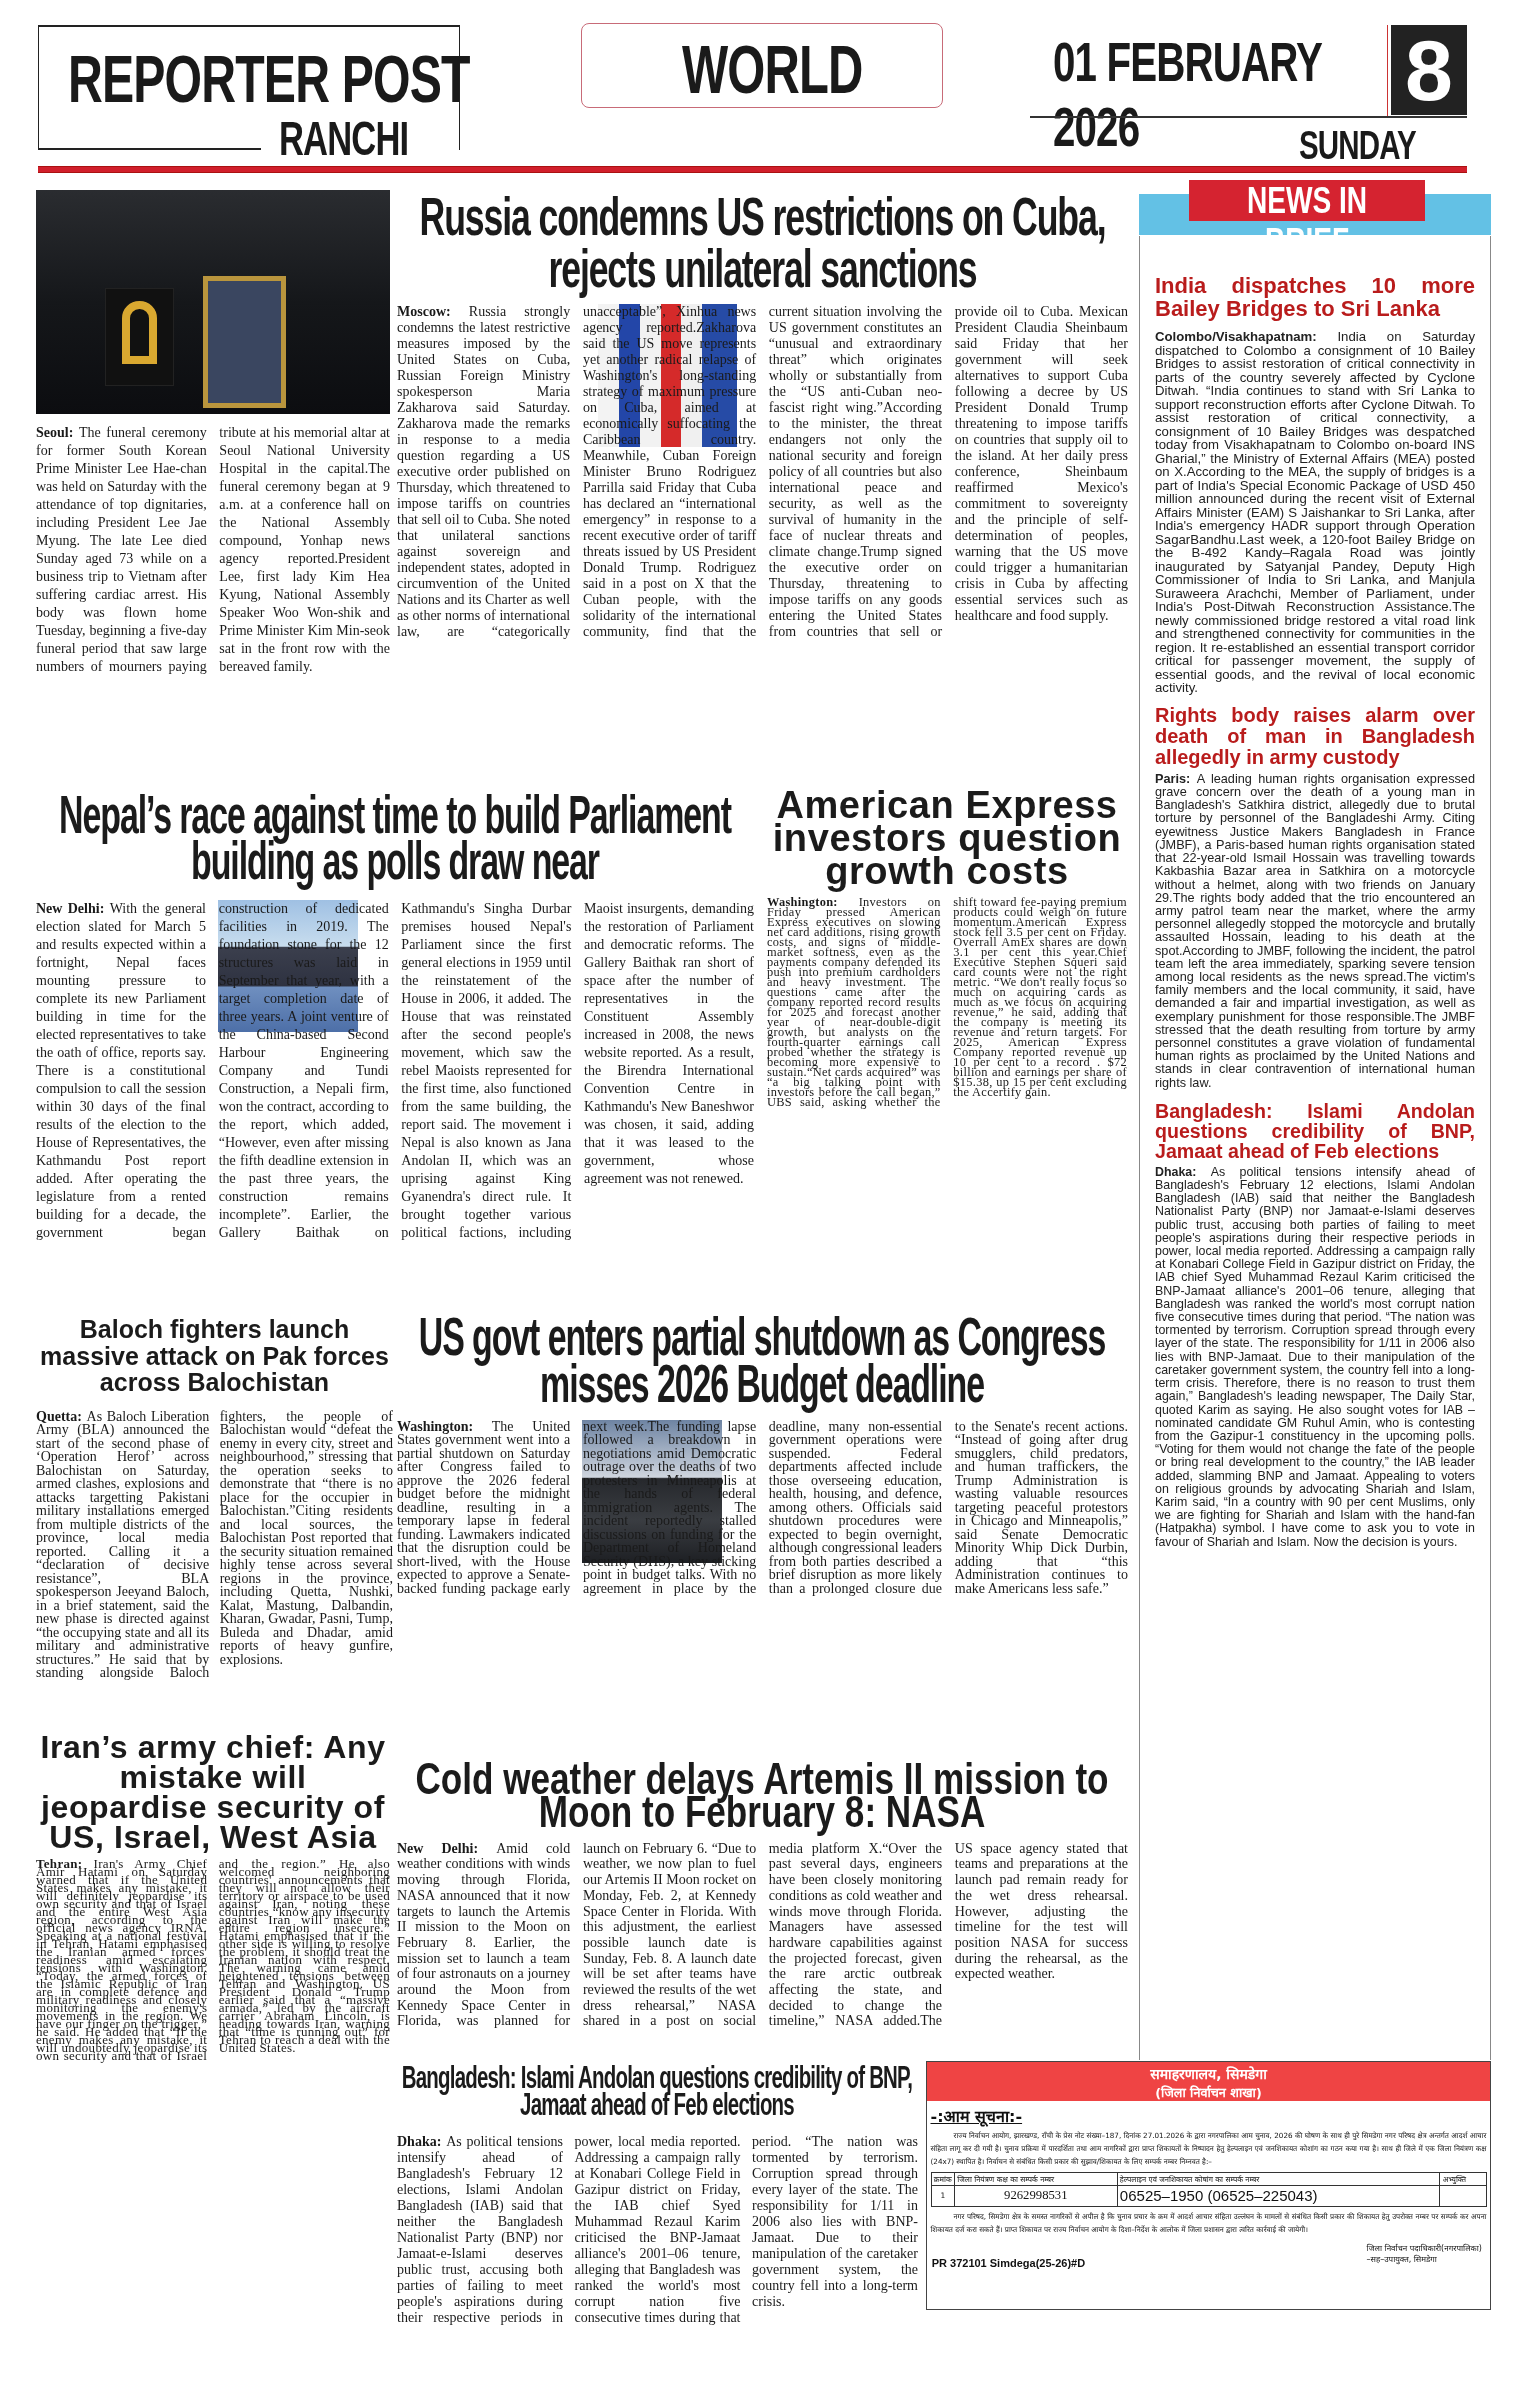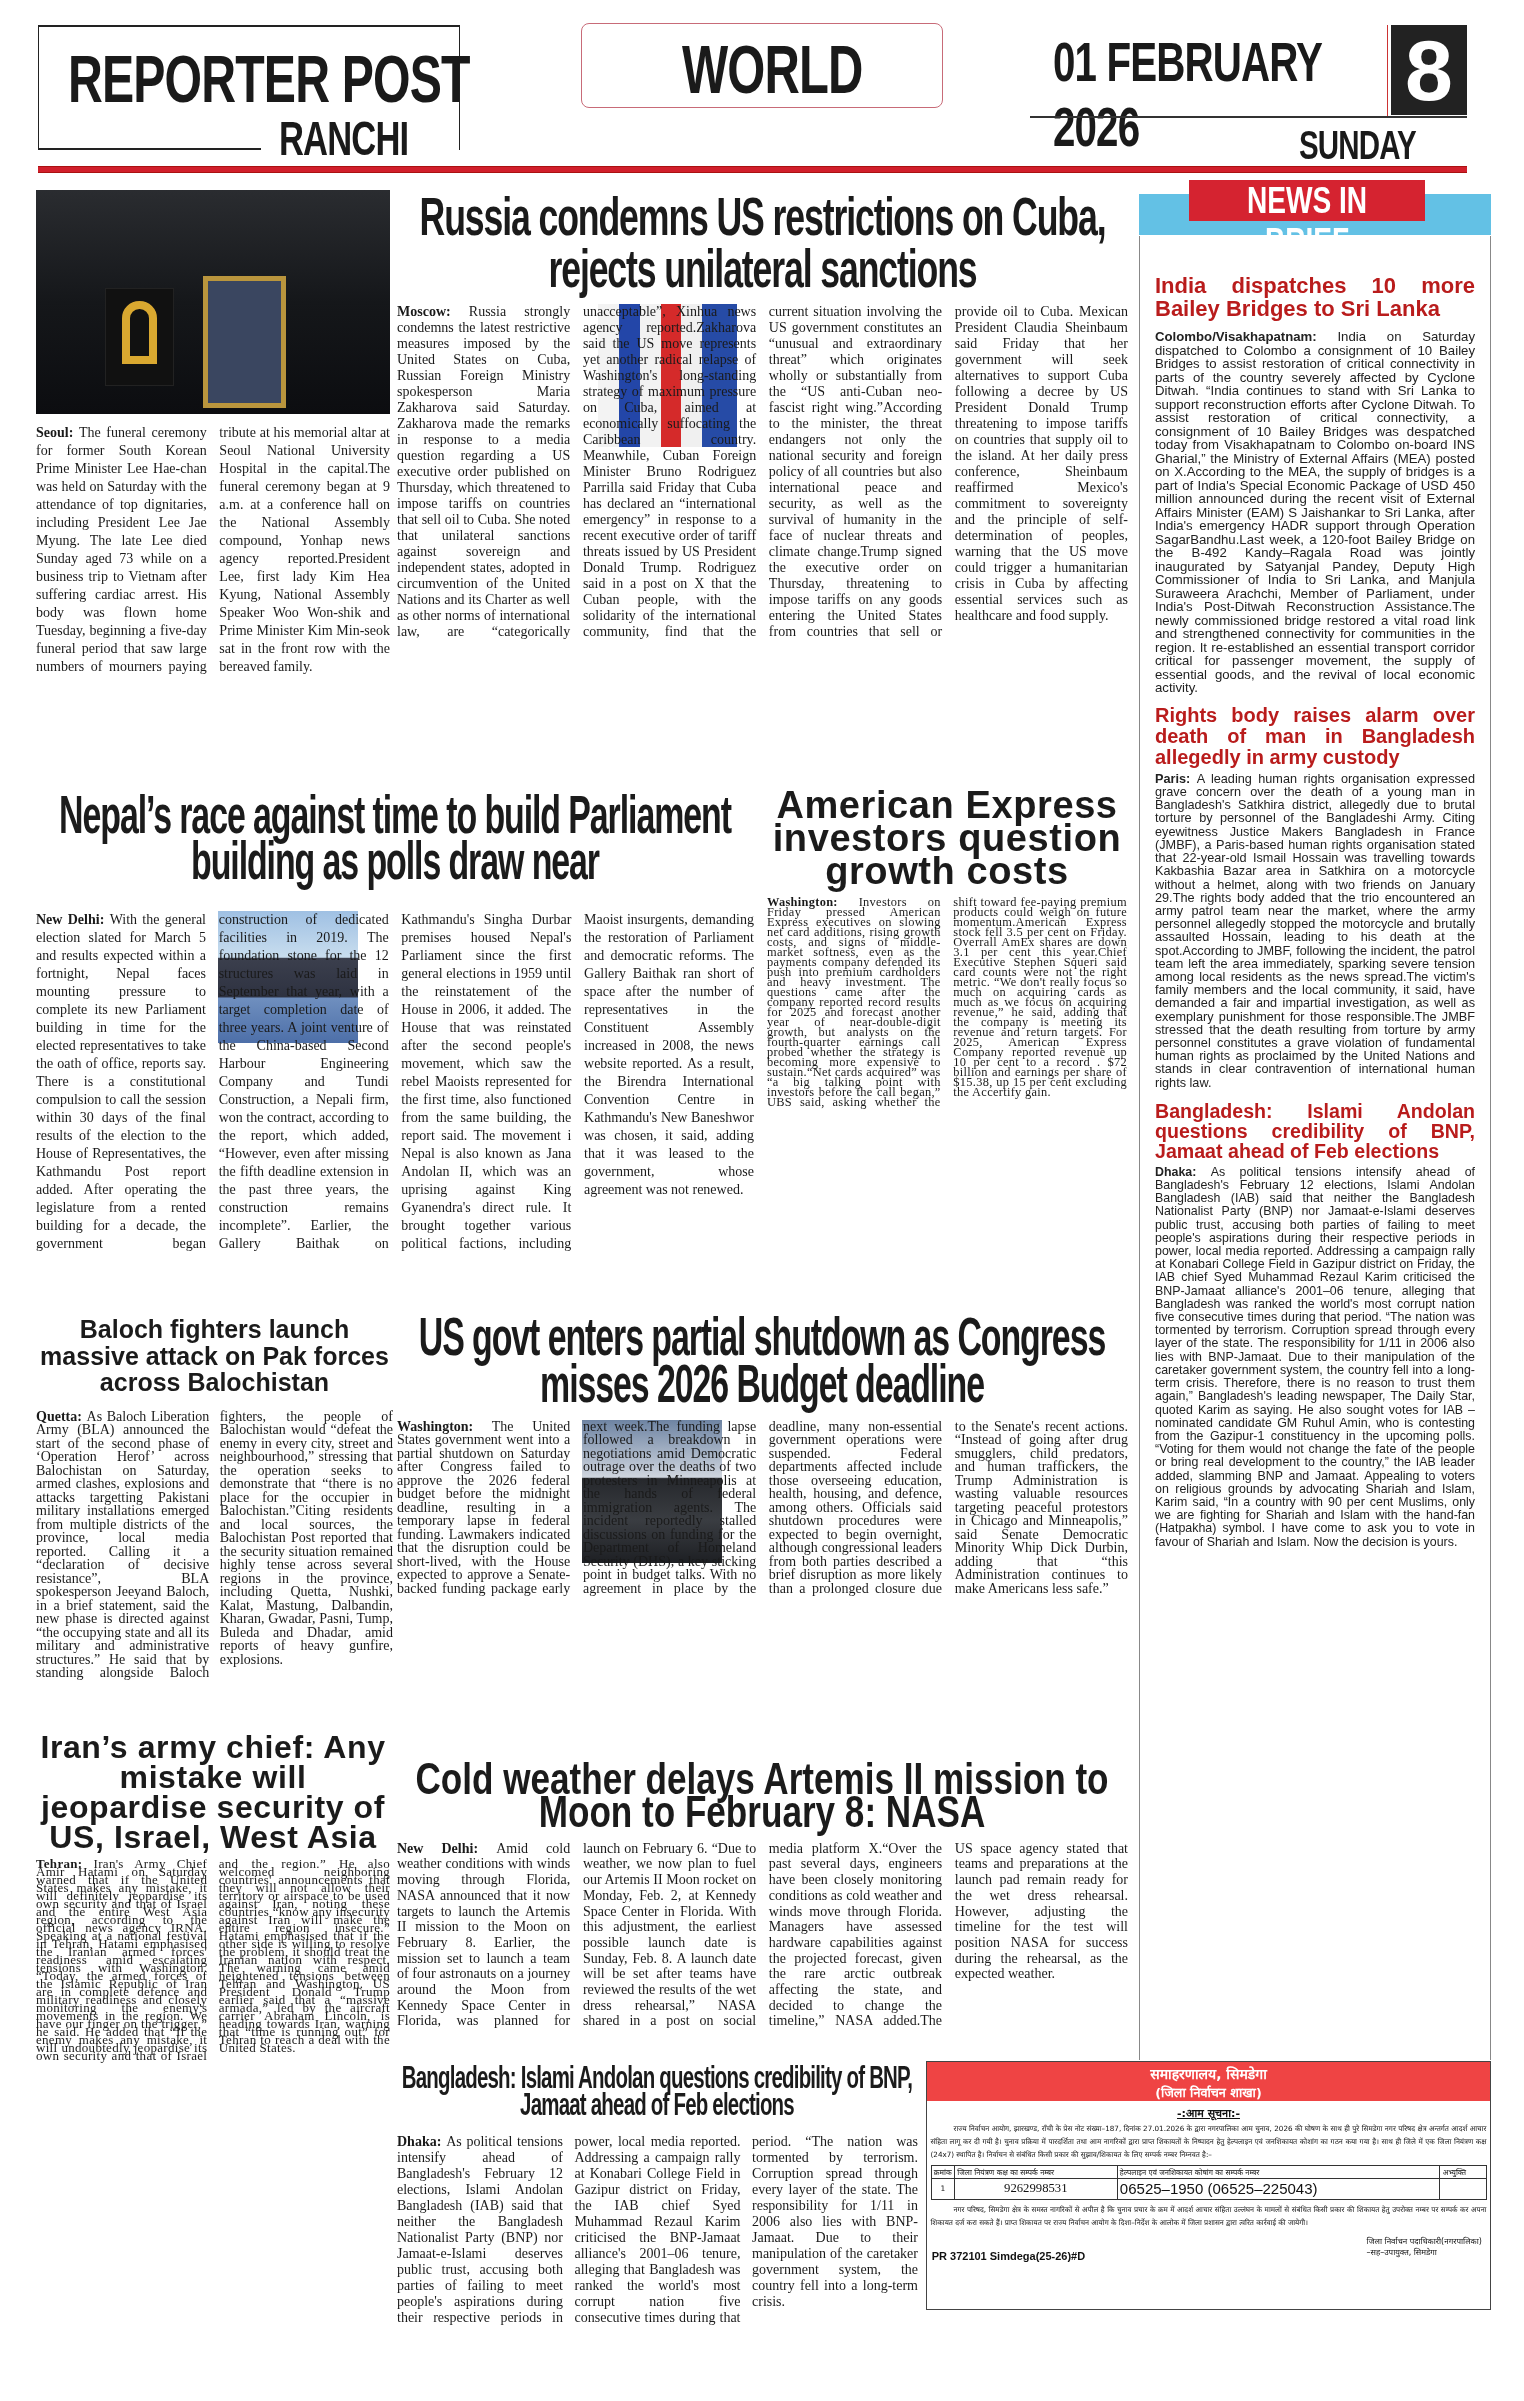--- a/index.html
+++ b/index.html
@@ -82,21 +82,21 @@
     <div class="nib-body" style="margin-top:10.4px;font-size:13.2px;line-height:13.5px"><b>Colombo/Visakhapatnam</b><b>: </b><span>India on Saturday dispatched to Colombo a consignment of 10 Bailey Bridges to assist restoration of critical connectivity in parts of the country severely affected by Cyclone Ditwah. “India continues to stand with Sri Lanka to support reconstruction efforts after Cyclone Ditwah. To assist restoration of critical connectivity, a consignment of 10 Bailey Bridges was despatched today from Visakhapatnam to Colombo on-board INS Gharial,” the Ministry of External Affairs (MEA) posted on X.According to the MEA, the supply of bridges is a part of India's Special Economic Package of USD 450 million announced during the recent visit of External Affairs Minister (EAM) S Jaishankar to Sri Lanka, after India's emergency HADR support through Operation SagarBandhu.Last week, a 120-foot Bailey Bridge on the B-492 Kandy–Ragala Road was jointly inaugurated by Satyanjal Pandey, Deputy High Commissioner of India to Sri Lanka, and Manjula Suraweera Arachchi, Member of Parliament, under India's Post-Ditwah Reconstruction Assistance.The newly commissioned bridge restored a vital road link and strengthened connectivity for communities in the region. It re-established an essential transport corridor critical for passenger movement, the supply of essential goods, and the revival of local economic activity.</span></div>
     <div class="nib-title" style="margin-top:10.4px;font-size:20px;line-height:21px">Rights body raises alarm over death of man in Bangladesh allegedly in army custody</div>
     <div class="nib-body" style="margin-top:4.6px;font-size:12.7px;line-height:13.2px"><b>Paris</b><b>: </b><span>A leading human rights organisation expressed grave concern over the death of a young man in Bangladesh's Satkhira district, allegedly due to brutal torture by personnel of the Bangladeshi Army. Citing eyewitness Justice Makers Bangladesh in France (JMBF), a Paris-based human rights organisation stated that 22-year-old Ismail Hossain was travelling towards Kakbashia Bazar area in Satkhira on a motorcycle without a helmet, along with two friends on January 29.The rights body added that the trio encountered an army patrol team near the market, where the army personnel allegedly stopped the motorcycle and brutally assaulted Hossain, leading to his death at the spot.According to JMBF, following the incident, the patrol team left the area immediately, sparking severe tension among local residents as the news spread.The victim's family members and the local community, it said, have demanded a fair and impartial investigation, as well as exemplary punishment for those responsible.The JMBF stressed that the death resulting from torture by army personnel constitutes a grave violation of fundamental human rights as proclaimed by the United Nations and stands in clear contravention of international human rights law.</span></div>
     <div class="nib-title" style="margin-top:11.5px;font-size:19.6px;line-height:20px">Bangladesh: Islami Andolan questions credibility of BNP, Jamaat ahead of Feb elections</div>
     <div class="nib-body" style="margin-top:4.6px;font-size:12.4px;line-height:13.2px"><b>Dhaka</b><b>: </b><span>As political tensions intensify ahead of Bangladesh's February 12 elections, Islami Andolan Bangladesh (IAB) said that neither the Bangladesh Nationalist Party (BNP) nor Jamaat-e-Islami deserves public trust, accusing both parties of failing to meet people's aspirations during their respective periods in power, local media reported. Addressing a campaign rally at Konabari College Field in Gazipur district on Friday, the IAB chief Syed Muhammad Rezaul Karim criticised the BNP-Jamaat alliance's 2001–06 tenure, alleging that Bangladesh was ranked the world's most corrupt nation five consecutive times during that period. “The nation was tormented by terrorism. Corruption spread through every layer of the state. The responsibility for 1/11 in 2006 also lies with BNP-Jamaat. Due to their manipulation of the caretaker government system, the country fell into a long-term crisis. Therefore, there is no reason to trust them again,” Bangladesh's leading newspaper, The Daily Star, quoted Karim as saying. He also sought votes for IAB –nominated candidate GM Ruhul Amin, who is contesting from the Gazipur-1 constituency in the upcoming polls. “Voting for them would not change the fate of the people or bring real development to the country,” the IAB leader added, slamming BNP and Jamaat. Appealing to voters on religious grounds by advocating Shariah and Islam, Karim said, “In a country with 90 per cent Muslims, only we are fighting for Shariah and Islam with the hand-fan (Hatpakha) symbol. I have come to ask you to vote in favour of Shariah and Islam. Now the decision is yours.</span></div>
   </div>
 </div>
 
 <div class="abs" style="left:36px;top:792px;width:718px">
   <div class="hl" style="font-size:53px;line-height:46px;letter-spacing:-1.7px"><span style="display:inline-block;transform:scaleX(0.64);transform-origin:center;width:1122px;margin-left:-202px">Nepal’s race against time to build Parliament building as polls draw near</span></div>
-  <div style="position:relative;margin-top:27px;height:437px">
+  <div style="position:relative;margin-top:16px;height:437px">
     <div class="abs" style="left:182px;top:0;width:140px;height:132px;background:linear-gradient(180deg,#9fc0e3 0%,#c8ddee 35%,#3b3f4d 36%,#2e3241 65%,#6f8fbf 66%,#4d6fa8 100%)"></div>
     <div class="body abs" style="left:0;top:0;width:718px;columns:4;column-gap:12.7px;font-size:14px;line-height:18px;height:437px">
       <span style="font-weight:700">New Delhi</span><b>: </b><span>With the general election slated for March 5 and results expected within a fortnight, Nepal faces mounting pressure to complete its new Parliament building in time for the elected representatives to take the oath of office, reports say. There is a constitutional compulsion to call the session within 30 days of the final results of the election to the House of Representatives, the Kathmandu Post report added. After operating the legislature from a rented building for a decade, the government began construction of dedicated facilities in 2019. The foundation stone for the 12 structures was laid in September that year, with a target completion date of three years. A joint venture of the China-based Second Harbour Engineering Company and Tundi Construction, a Nepali firm, won the contract, according to the report, which added, “However, even after missing the fifth deadline extension in the past three years, the construction remains incomplete”. Earlier, the Gallery Baithak on Kathmandu's Singha Durbar premises housed Nepal's Parliament since the first general elections in 1959 until the reinstatement of the House in 2006, it added. The House that was reinstated after the second people's movement, which saw the rebel Maoists represented for the first time, also functioned from the same building, the report said. The movement i Nepal is also known as Jana Andolan II, which was an uprising against King Gyanendra's direct rule. It brought together various political factions, including Maoist insurgents, demanding the restoration of Parliament and democratic reforms. The Gallery Baithak ran short of space after the number of representatives in the Constituent Assembly increased in 2008, the news website reported. As a result, the Birendra International Convention Centre in Kathmandu's New Baneshwor was chosen, it said, adding that it was leased to the government, whose agreement was not renewed.</span>
     </div>
   </div>
 </div>
 
 <div class="abs" style="left:767px;top:789px;width:360px">
   <div class="hl" style="font-size:38px;line-height:33px;letter-spacing:0.6px">American Express investors question growth costs</div>
   <div class="body" style="columns:2;column-gap:12.7px;margin-top:9.2px;font-size:12.4px;line-height:10px;letter-spacing:0.3px"><b>Washington</b><b>: </b><span>Investors on Friday pressed American Express executives on slowing net card additions, rising growth costs, and signs of middle-market softness, even as the payments company defended its push into premium cardholders and heavy investment. The questions came after the company reported record results for 2025 and forecast another year of near-double-digit growth, but analysts on the fourth-quarter earnings call probed whether the strategy is becoming more expensive to sustain.“Net cards acquired” was “a big talking point with investors before the call began,” UBS said, asking whether the shift toward fee-paying premium products could weigh on future momentum.American Express stock fell 3.5 per cent on Friday. Overrall AmEx shares are down 3.1 per cent this year.Chief Executive Stephen Squeri said card counts were not the right metric. “We don't really focus so much on acquiring cards as much as we focus on acquiring revenue,” he said, adding that the company is meeting its revenue and return targets. For 2025, American Express Company reported revenue up 10 per cent to a record . $72 billion and earnings per share of $15.38, up 15 per cent excluding the Accertify gain.</span></div>
@@ -131,21 +131,21 @@
   <div class="hl" style="font-size:31px;line-height:26.5px;letter-spacing:-1.2px"><span style="display:inline-block;transform:scaleX(0.66);transform-origin:center;width:782px;margin-left:-131px">Bangladesh: Islami Andolan questions credibility of BNP, Jamaat ahead of Feb elections</span></div>
   <div class="body" style="columns:3;column-gap:11.5px;margin-top:16px;font-size:14px;line-height:16px"><b>Dhaka</b><b>: </b><span>As political tensions intensify ahead of Bangladesh's February 12 elections, Islami Andolan Bangladesh (IAB) said that neither the Bangladesh Nationalist Party (BNP) nor Jamaat-e-Islami deserves public trust, accusing both parties of failing to meet people's aspirations during their respective periods in power, local media reported. Addressing a campaign rally at Konabari College Field in Gazipur district on Friday, the IAB chief Syed Muhammad Rezaul Karim criticised the BNP-Jamaat alliance's 2001–06 tenure, alleging that Bangladesh was ranked the world's most corrupt nation five consecutive times during that period. “The nation was tormented by terrorism. Corruption spread through every layer of the state. The responsibility for 1/11 in 2006 also lies with BNP-Jamaat. Due to their manipulation of the caretaker government system, the country fell into a long-term crisis.</span></div>
 </div>
 
 <div class="abs adv">
   <div class="adv-top">
     <div style="font-size:14px;padding-top:2.3px">समाहरणालय, सिमडेगा</div>
     <div style="font-size:12.7px">(जिला निर्वाचन शाखा)</div>
   </div>
   <div style="padding:3.5px 3.5px 0 3.5px;font-family:'DejaVu Sans',sans-serif">
-    <div style="text-align:center;font-weight:700;font-size:11px;text-decoration:underline">-:आम सूचना:-</div>
+    <div style="text-align:left;font-weight:700;font-size:16px;text-decoration:underline">-:आम सूचना:-</div>
     <div style="font-size:7.2px;line-height:13.2px;text-align:justify;text-indent:23px;margin-top:2.3px">राज्य निर्वाचन आयोग, झारखण्ड, राँची के प्रेस नोट संख्या–187, दिनांक 27.01.2026 के द्वारा नगरपालिका आम चुनाव, 2026 की घोषण के साथ ही पुरे सिमडेगा नगर परिषद क्षेत्र अन्तर्गत आदर्श आचार संहिता लागू कर दी गयी है। चुनाव प्रक्रिया में पारदर्शिता तथा आम नागरिकों द्वारा प्राप्त शिकायतों के निष्पादन हेतु हेल्पलाइन एवं जनशिकायत कोशांग का गठन कया गया है। साथ ही जिले में एक जिला नियंत्रण कक्ष (24x7) स्थापित है। निर्वाचन से संबंधित किसी प्रकार की सुझाव/शिकायत के लिए सम्पर्क नम्बर निम्नवत है:–</div>
     <table class="advt" style="margin-top:3.5px">
       <tbody>
           <tr>
         <td style="width:21px">क्रमांक</td>
         <td>जिला नियंत्रण कक्ष का सम्पर्क नम्बर</td>
         <td>हेल्पलाइन एवं जनशिकायत कोषांग का सम्पर्क नम्बर</td>
         <td>अभ्युक्ति</td>
       </tr>
       <tr>

